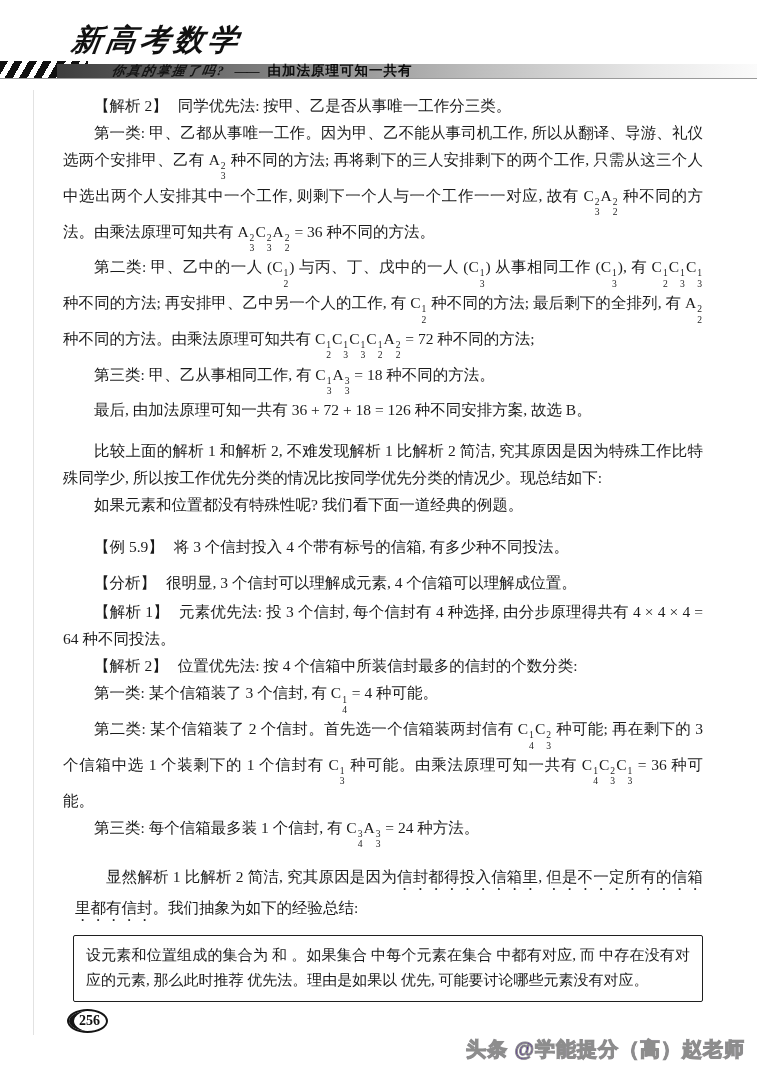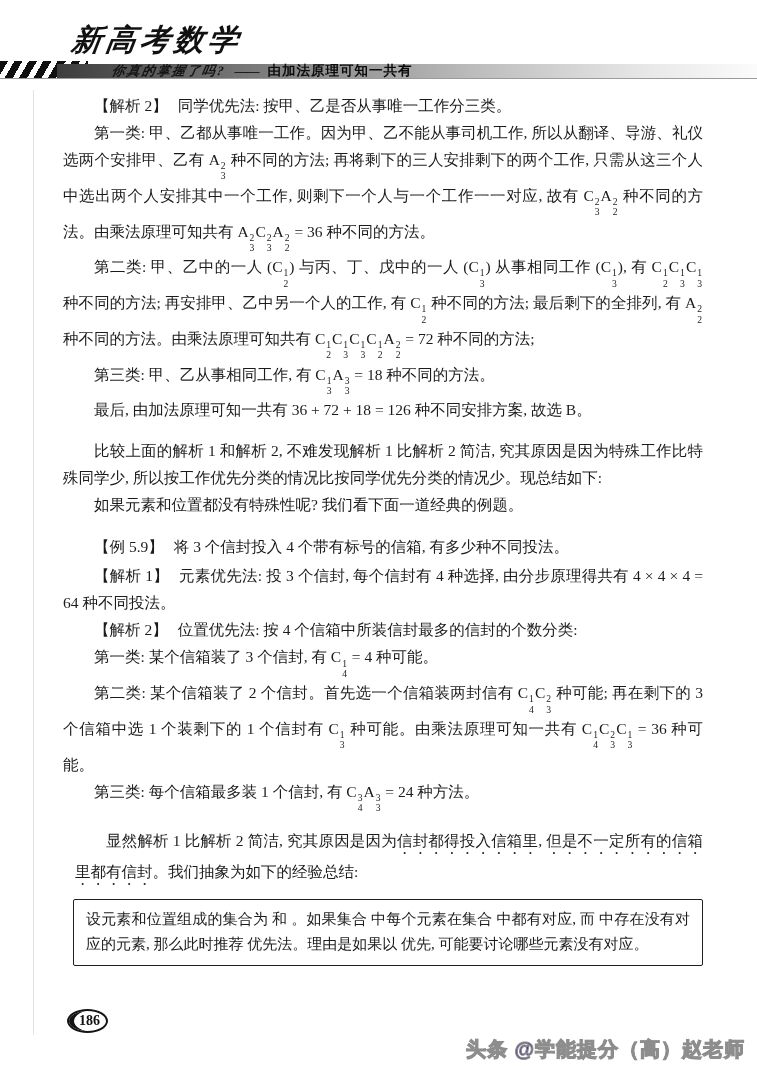--- a/index.html
+++ b/index.html
@@ -178,20 +178,21 @@
             <span class="sup">1</span>
             <span class="sub">3</span>
           </span>A<span class="stack">
             <span class="sup">3</span>
             <span class="sub">3</span>
           </span> = 18</span> 种不同的方法。</p>
       <p>最后, 由加法原理可知一共有 36 + 72 + 18 = 126 种不同安排方案, 故选 B。</p>
       <p style="margin-top: 14px;">比较上面的解析 1 和解析 2, 不难发现解析 1 比解析 2 简洁, 究其原因是因为特殊工作比特殊同学少, 所以按工作优先分类的情况比按同学优先分类的情况少。现总结如下:</p>
       <p style="">如果元素和位置都没有特殊性呢? 我们看下面一道经典的例题。</p>
       <p style="margin-top: 15px;"><b class="plabel">【例 5.9】</b>将 3 个信封投入 4 个带有标号的信箱, 有多少种不同投法。</p>
+      <p style="margin-top: 9px;"><b class="plabel">【分析】</b>很明显, 3 个信封可以理解成元素, 4 个信箱可以理解成位置。</p>
       <p style="margin-top: 2px;"><b class="plabel">【解析 1】</b>元素优先法: 投 3 个信封, 每个信封有 4 种选择, 由分步原理得共有 4 × 4 × 4 = 64 种不同投法。</p>
       <p><b class="plabel">【解析 2】</b>位置优先法: 按 4 个信箱中所装信封最多的信封的个数分类:</p>
       <p>第一类: 某个信箱装了 3 个信封, 有 <span class="math">C<span class="stack">
             <span class="sup">1</span>
             <span class="sub">4</span>
           </span> = 4</span> 种可能。</p>
       <p>第二类: 某个信箱装了 2 个信封。首先选一个信箱装两封信有 <span class="math">C<span class="stack">
             <span class="sup">1</span>
             <span class="sub">4</span>
           </span>C<span class="stack">
@@ -215,16 +216,16 @@
             <span class="sub">4</span>
           </span>A<span class="stack">
             <span class="sup">3</span>
             <span class="sub">3</span>
           </span> = 24</span> 种方法。</p>
       <p style="margin-top: 13px; margin-left: 12px;">显然解析 1 比解析 2 简洁, 究其原因是因为<span class="emph">信封都得投入信箱里</span>, <span class="emph">但是不一定所有的信箱里都有信封</span>。我们抽象为如下的经验总结:</p>
       <div class="box">设元素和位置组成的集合为  和 。如果集合  中每个元素在集合  中都有对应, 而  中存在没有对应的元素, 那么此时推荐  优先法。理由是如果以  优先, 可能要讨论哪些元素没有对应。</div>
     </main>
 
   <footer>
-    <div class="page-badge">186</div>
+    <div class="page-badge">256</div>
     <div class="watermark">头条 @学能提分（高）赵老师</div>
   </footer>
 </div>
 
 </body></html>

